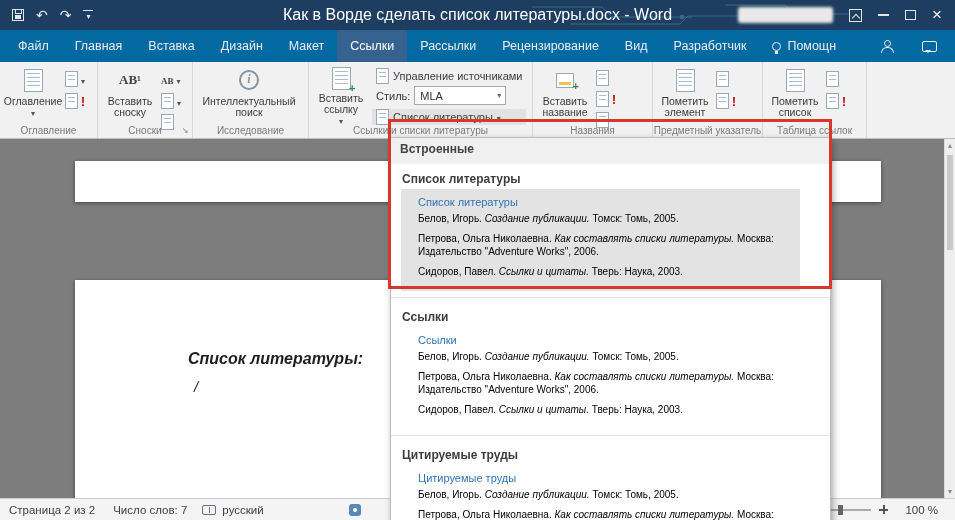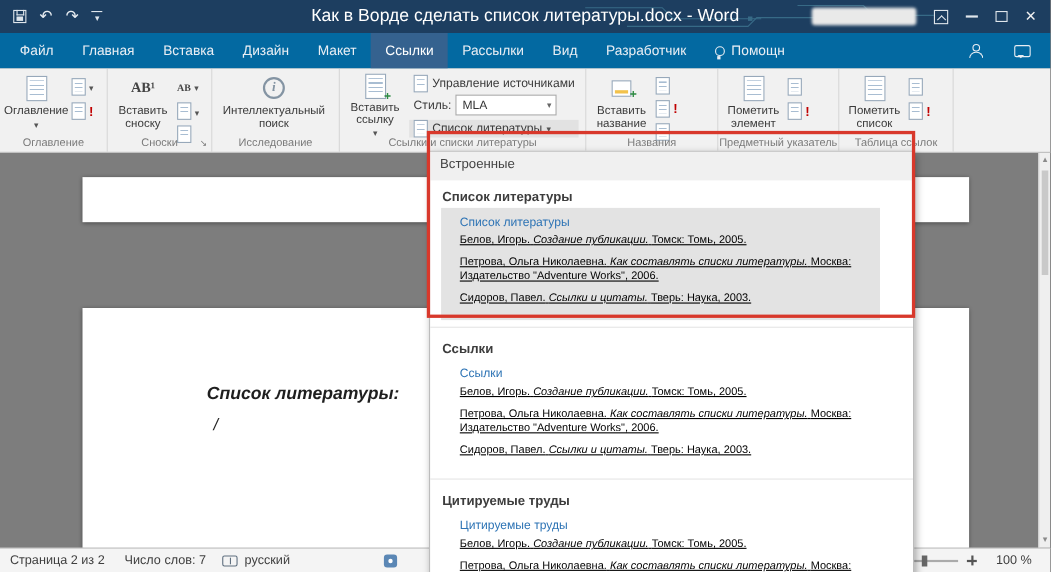--- a/index.html
+++ b/index.html
@@ -84,27 +84,27 @@
   .doc-heading { position:absolute; left:113px; top:70px; font:italic 600 16px "Liberation Sans",sans-serif; color:#1f1f1f; }
   .doc-caret { position:absolute; left:119px; top:98px; font:italic 400 15px "Liberation Sans",sans-serif; color:#1f1f1f; }
   .vscroll { position:absolute; right:0; top:0; bottom:0; width:11px; background:#efefef; border-left:1px solid #dcdcdc; }
   .vthumb { position:absolute; left:2px; right:2px; top:16px; height:95px; background:#c9c9c9; }
   .varrow { position:absolute; left:0; right:0; text-align:center; font-size:7px; color:#8a8a8a; }
   .va-up { top:3px; } .va-dn { bottom:3px; }
   .va-up::before { content:"▲"; } .va-dn::before { content:"▼"; }
 
   
   .popup { position:absolute; left:390px; top:137px; width:441px; height:395px; background:#fff; border:1px solid #bcbcbc; box-shadow:2px 3px 7px rgba(0,0,0,.35); z-index:6; overflow:hidden; }
-  .popup-header { height:26px; line-height:23px; background:#f0f0f0; font-size:12px; font-weight:normal; color:#444; padding-left:9px; }
+  .popup-header { height:26px; line-height:23px; background:#f0f0f0; font-size:12px; font-weight:bold; color:#444; padding-left:9px; }
   .sec + .sec { border-top:1px solid #e5e5e5; margin-top:6px; padding-top:4px; }
   .sec-label { font-size:12px; font-weight:bold; color:#3d3d3d; margin:8px 10px 3px 11px; }
   .preview { margin:2px 30px 4px 10px; padding:7px 10px 6px 17px; cursor:default; }
   .preview.selected { background:#e3e3e3; }
   .pv-title { color:#2e74b5; font-size:11px; margin-bottom:3px; }
-  .bib-entry { font-size:10px; line-height:13px; color:#000; margin:4px 0 7px;text-decoration:underline; }
+  .bib-entry { font-size:10px; line-height:13px; color:#000; margin:4px 0 7px; }
   .bib-entry .work { font-style:italic; }
 
   
   .annotation { position:absolute; left:388px; top:119px; width:444px; height:170px; border:3px solid #d8382b; z-index:7; pointer-events:none; }
 
   
   .statusbar { position:absolute; left:0; bottom:0; width:955px; height:22px; background:#f4f4f4; border-top:1px solid #cfcfcf; display:flex; align-items:center; font-size:11.5px; color:#3f3f3f; z-index:4; }
   .sb-item { padding:0 9px; white-space:nowrap; cursor:default; }
   .book-icon { width:14px; height:10px; border:1px solid #5f6f7f; border-radius:2px; position:relative; margin-left:6px; flex:none; }
   .book-icon::before { content:""; position:absolute; left:50%; top:1px; bottom:1px; width:1px; background:#5f6f7f; }
@@ -155,20 +155,21 @@
 </header>
 
 <nav class="tabrow">
   <div class="tab">Файл</div>
   <div class="tab">Главная</div>
   <div class="tab">Вставка</div>
   <div class="tab">Дизайн</div>
   <div class="tab">Макет</div>
   <div class="tab active">Ссылки</div>
   <div class="tab">Рассылки</div>
+  <div class="tab">Рецензирование</div>
   <div class="tab">Вид</div>
   <div class="tab">Разработчик</div>
   <div class="tab helper">
     <span class="bulb-icon"></span>
     <span>Помощн</span>
   </div>
   <div class="tabrow-right">
     <span class="icon person-icon"></span>
     <span class="icon chat-icon"></span>
   </div>

